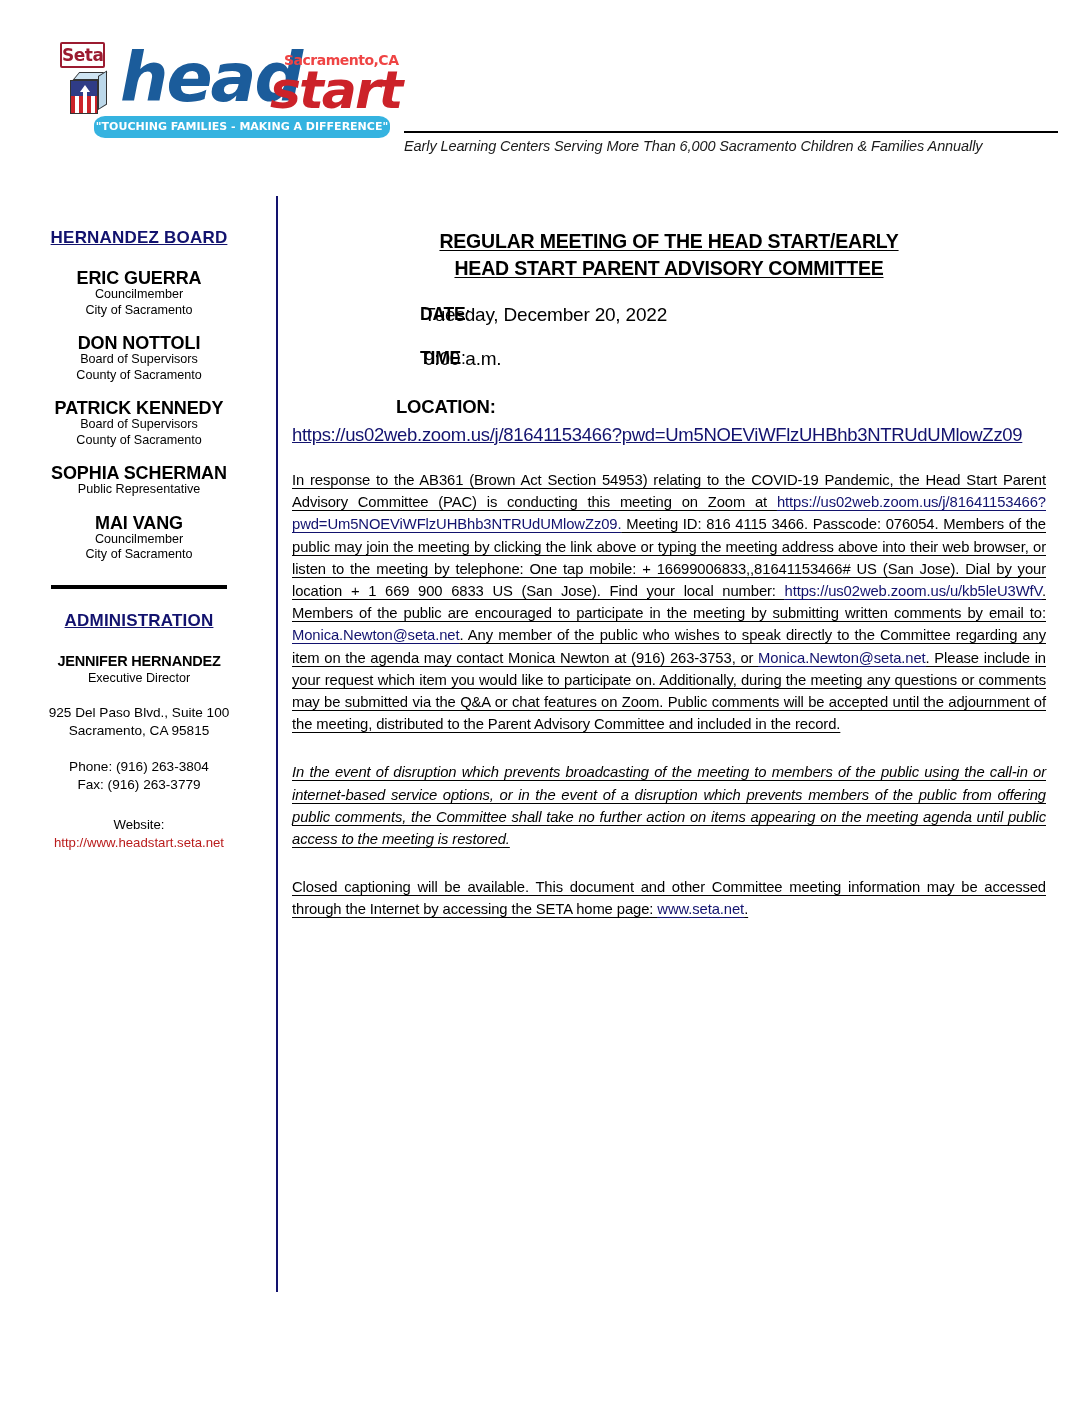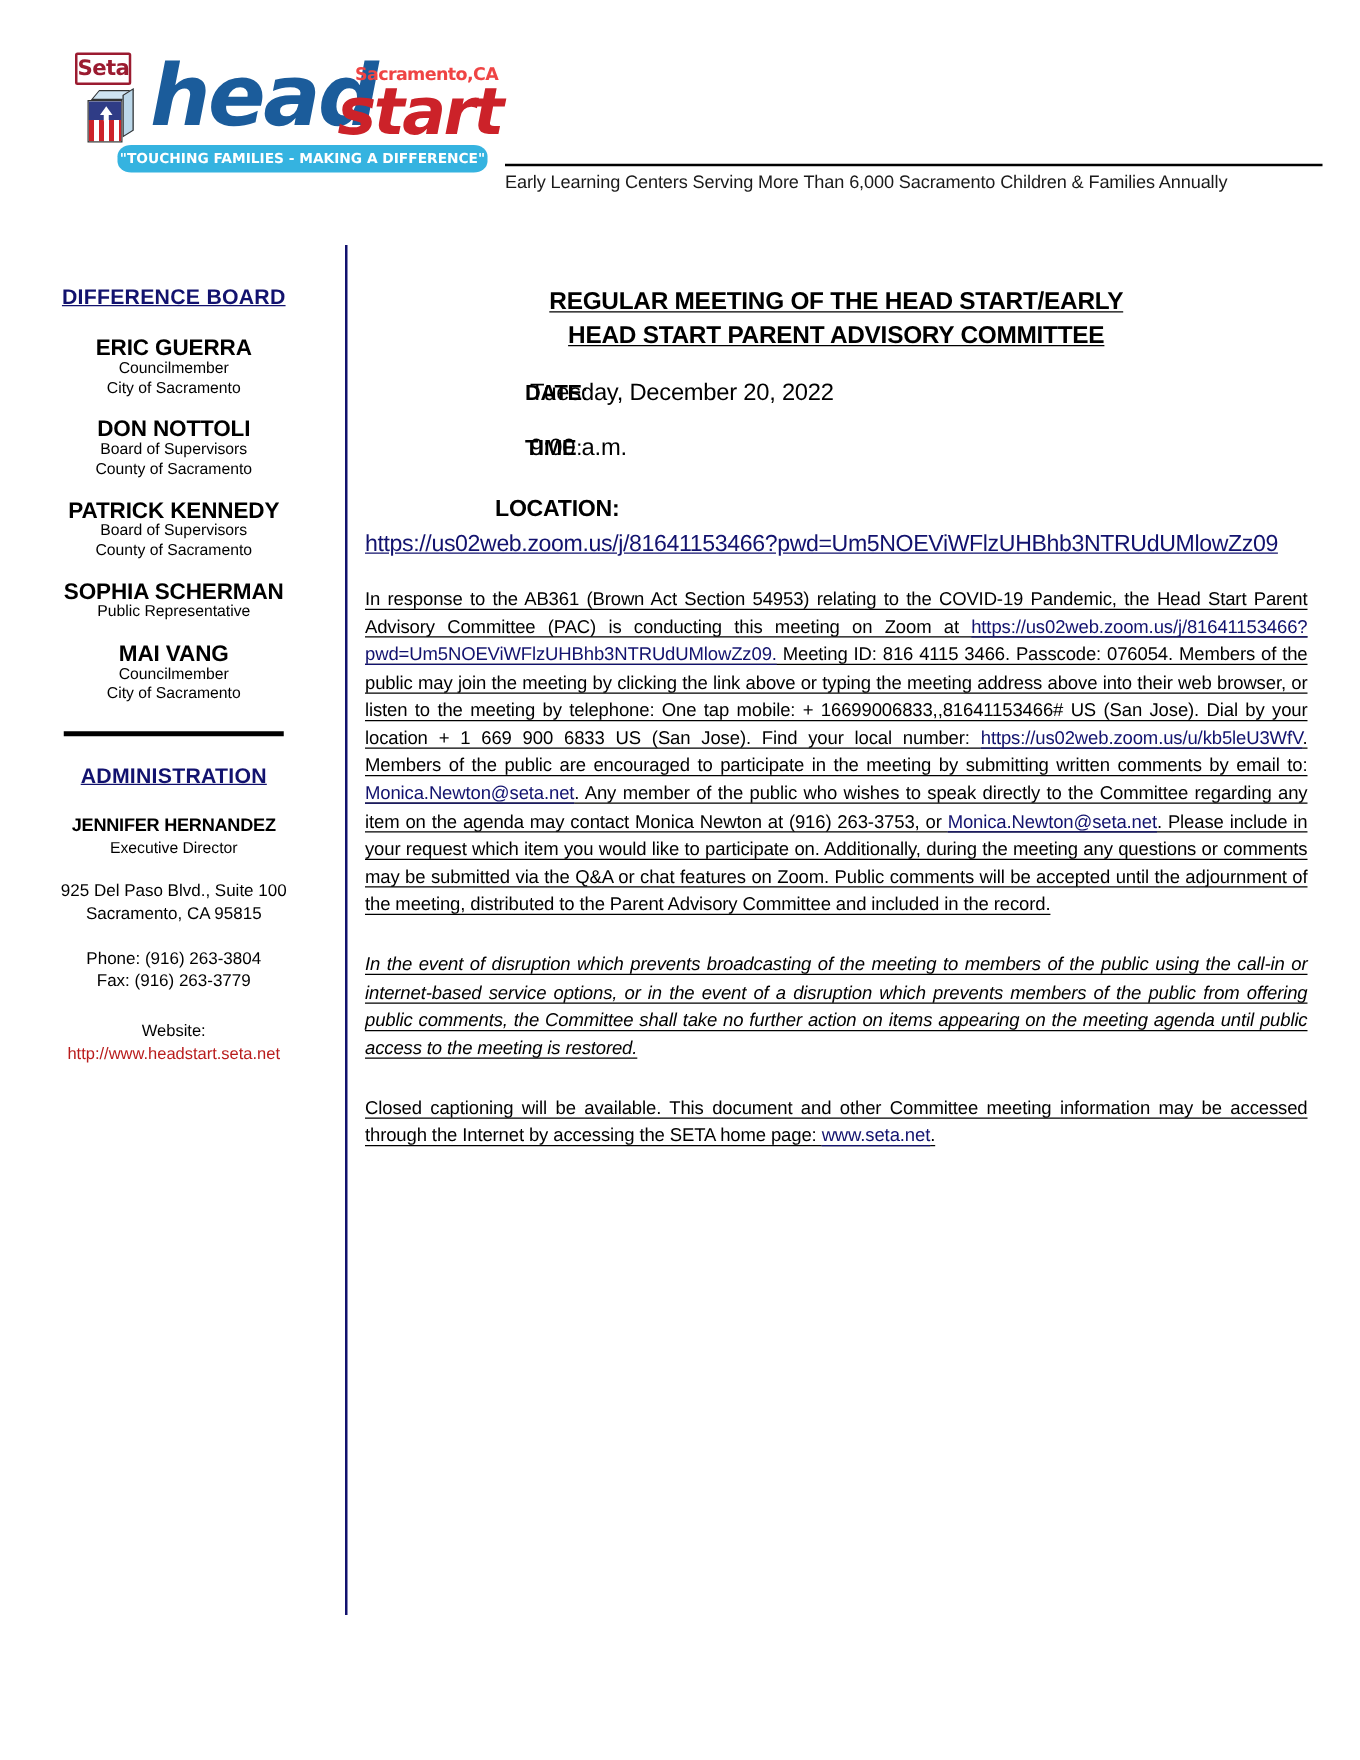--- a/index.html
+++ b/index.html
@@ -171,20 +171,21 @@
     width: 654px;
     height: 2px;
     background: #000000;
   }
   #tagline {
     position: absolute;
     left: 404px; top: 138px;
     width: 656px;
     text-align: left;
     font-family: "Liberation Sans", sans-serif;
+    font-style: italic;
     font-size: 14.5px;
     color: #1a1a1a;
     letter-spacing: -0.1px;
   }
 
   
   #divider {
     position: absolute;
     left: 276px;
     top: 196px;
@@ -400,21 +401,21 @@
   </div>
 
   <div id="tagline-rule"></div>
   <div id="tagline">Early Learning Centers Serving More Than 6,000 Sacramento Children &amp; Families Annually</div>
 </div>
 
 <div id="divider"></div>
 
 <div id="sidebar">
 
-  <div class="side-heading">DIFFERENCE BOARD</div>
+  <div class="side-heading">HERNANDEZ BOARD</div>
 
   <div class="member">
     <div class="member-name">ERIC GUERRA</div>
     <div class="member-role">Councilmember</div>
     <div class="member-role">City of Sacramento</div>
   </div>
 
   <div class="member">
     <div class="member-name">DON NOTTOLI</div>
     <div class="member-role">Board of Supervisors</div>

